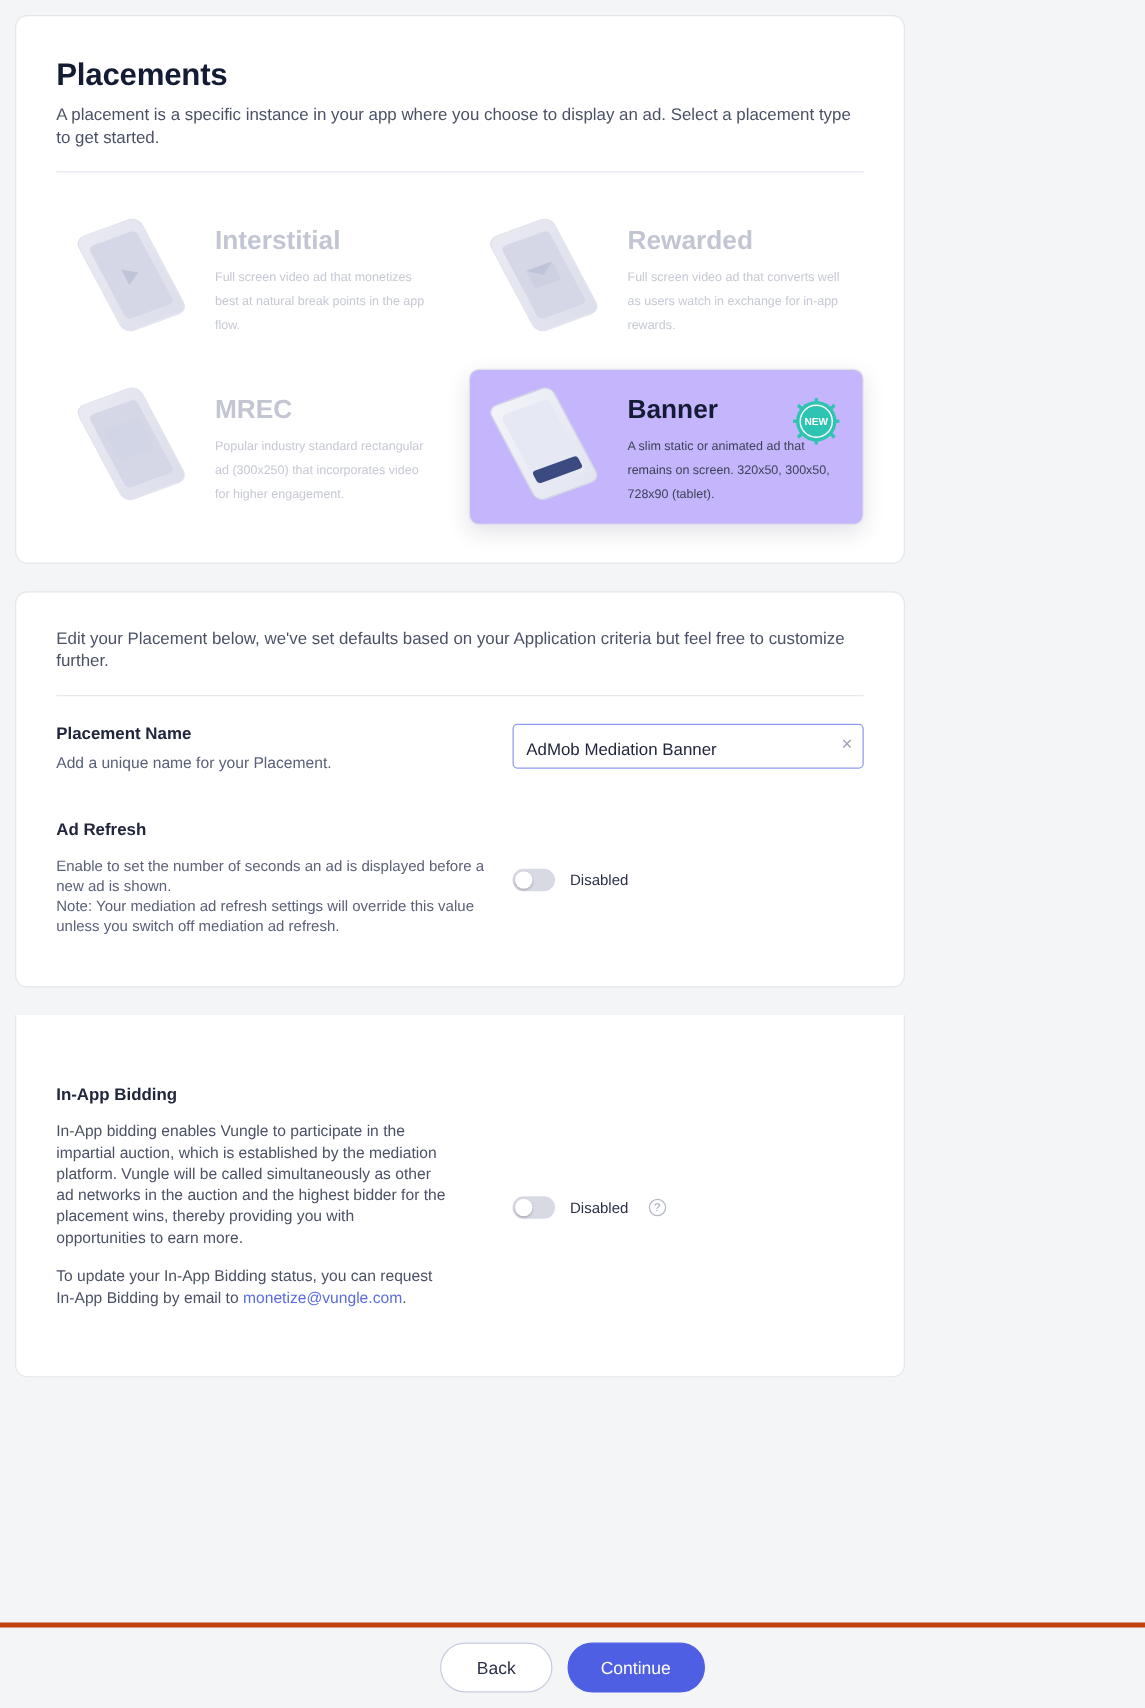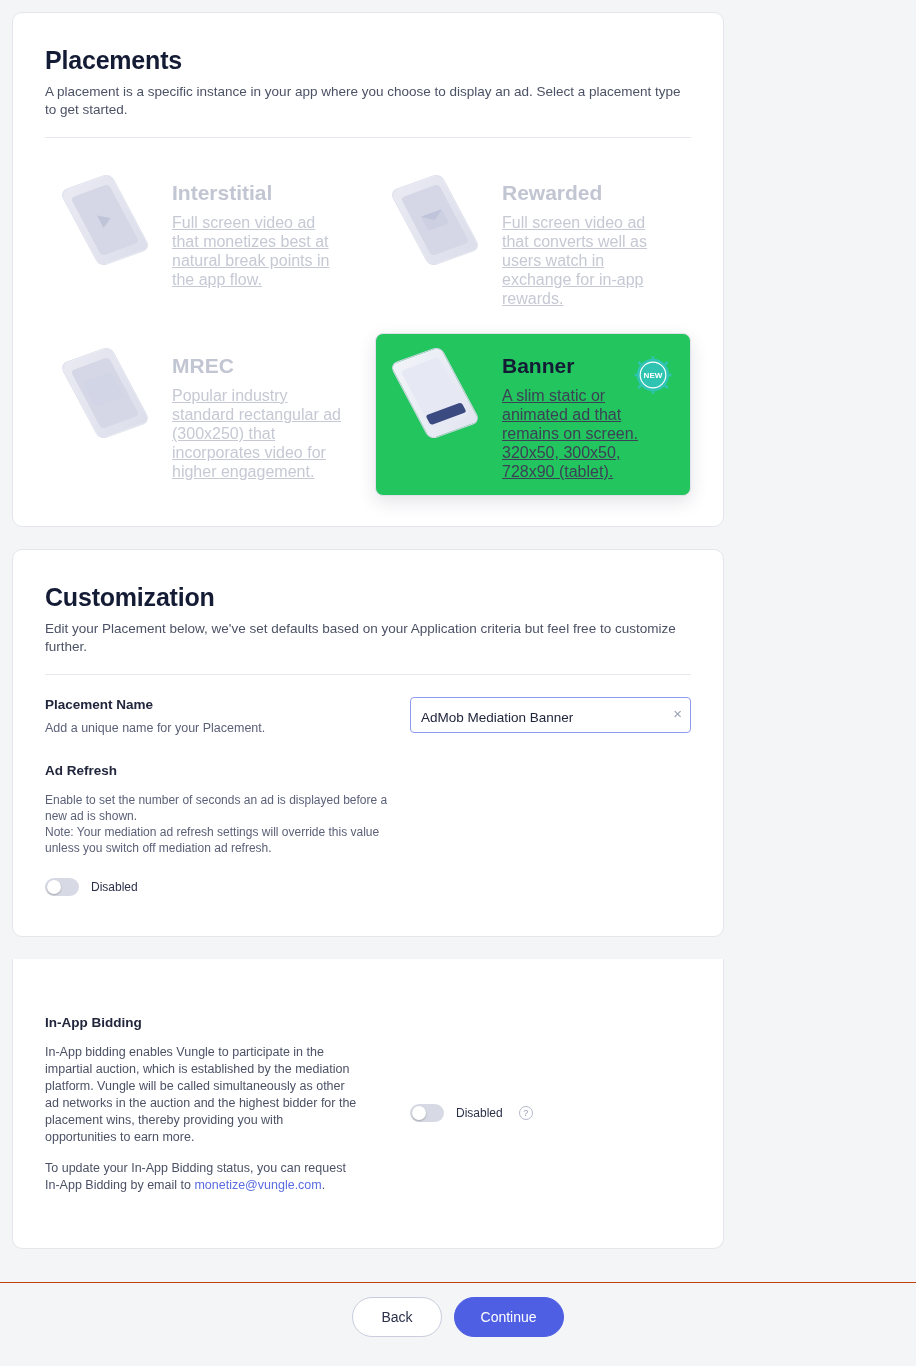--- a/index.html
+++ b/index.html
@@ -70,21 +70,21 @@
     align-items: flex-start;
     gap: 14px;
     padding: 14px 16px;
     border-radius: 8px;
     border: 1px solid transparent;
     position: relative;
     min-height: 120px;
   }
   .placement.disabled { opacity: 1; }
   .placement.selected {
-    background: #22c55e;
+    background: #c4b5fd;
     border: 1px solid #e1e3ea;
     box-shadow: 0 6px 18px rgba(30, 35, 70, 0.12);
   }
   .p-art {
     width: 96px;
     min-width: 96px;
     height: 86px;
     position: relative;
   }
   .p-text { padding-top: 6px; }
@@ -92,25 +92,24 @@
     font-size: 21px;
     font-weight: bold;
     line-height: 24px;
     color: #c2c5d2;
     margin-bottom: 8px;
   }
   .placement.selected .p-title {
     color: #141b34;
   }
   .p-desc {
-    font-size: 16px;
+    font-size: 10px;
     line-height: 19px;
     color: #c6c9d4;
     max-width: 245px;
-    text-decoration: underline;
   }
   .placement.selected .p-desc {
     color: #3c4256;
     max-width: 230px;
   }
   .new-badge {
     position: absolute;
     right: 18px;
     top: 22px;
     width: 38px;
@@ -270,24 +269,24 @@
   .para {
     font-size: 12.5px;
     line-height: 17px;
     color: #4c5266;
     max-width: 312px;
     margin-bottom: 14px;
   }
   
   .footer {
     position: absolute;
-    left: 0; right: 0; bottom: 16px;
+    left: 0; right: 0; bottom: 0;
     height: 68px;
     background: #f4f5f7;
-    border-top: 1px solid #c2410c;
+    border-top: 4px solid #c2410c;
     display: flex;
     align-items: center;
     justify-content: center;
     gap: 12px;
   }
   .btn {
     height: 40px;
     border-radius: 20px;
     font-size: 14px;
     font-family: "Liberation Sans", sans-serif;
@@ -384,36 +383,35 @@
           </g>
           <circle cx="20" cy="20" r="13.5" fill="none" stroke="#ffffff" stroke-width="1.2"></circle>
           <text x="20" y="23.5" font-family="Liberation Sans, sans-serif" font-size="8.5" font-weight="bold" fill="#ffffff" text-anchor="middle">NEW</text>
         </svg>
       </div>
 
     </div>
   </section>
 
   <section class="card">
-    <h1 class="section-title">Customization</h1>
     <p class="section-sub">Edit your Placement below, we've set defaults based on your Application criteria but feel free to customize further.</p>
     <div class="divider"></div>
 
     <div class="form-row">
       <div class="form-label-col">
         <div class="f-label">Placement Name</div>
         <div class="f-help">Add a unique name for your Placement.</div>
       </div>
       <div class="text-input-wrap">
         <input class="text-input" type="text" value="AdMob Mediation Banner" style="">
         <span class="clear-x">×</span>
       </div>
     </div>
 
-    <div class="form-row" style="margin-top:26px;flex-direction:column;">
+    <div class="form-row" style="margin-top:37px;">
       <div class="form-label-col">
         <div class="f-label">Ad Refresh</div>
         <div class="f-help small" style="margin-top:14px;">Enable to set the number of seconds an ad is displayed before a new ad is shown.</div>
         <div class="f-help small">Note: Your mediation ad refresh settings will override this value unless you switch off mediation ad refresh.</div>
       </div>
       <div class="toggle-row">
         <span class="toggle">
             <span class="knob"></span>
           </span>
         <span class="toggle-label">Disabled</span>

